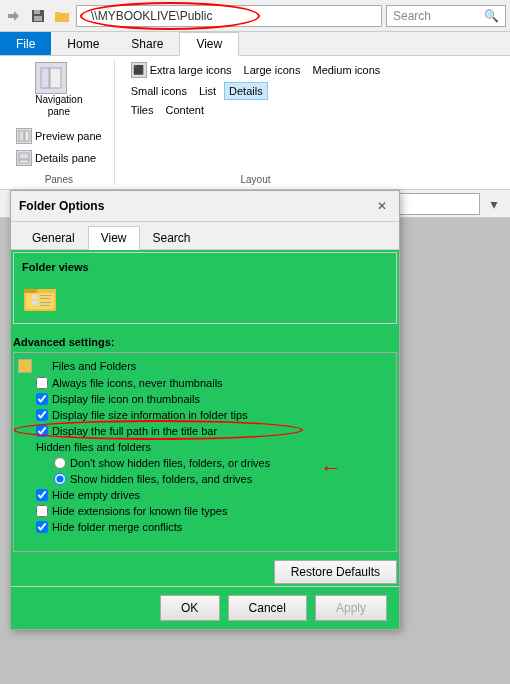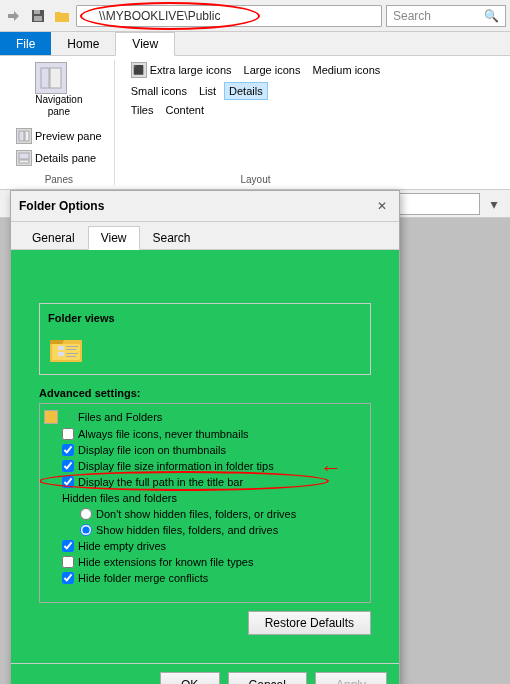--- a/index.html
+++ b/index.html
@@ -36,21 +36,21 @@
       justify-content: center;
     }
     .title-bar-path {
       background: white;
       border: 1px solid #aaa;
       height: 22px;
       flex: 1;
       margin: 0 4px;
       display: flex;
       align-items: center;
-      padding: 0 22px;
+      padding: 0 14px;
       font-size: 12px;
       color: #333;
       border-radius: 1px;
     }
     .title-bar-search {
       background: white;
       border: 1px solid #aaa;
       height: 22px;
       width: 120px;
       display: flex;
@@ -262,22 +262,21 @@
     }
     .dialog-tab.active {
       background: white;
       border-color: #ccc;
       border-bottom: 1px solid white;
       margin-bottom: -1px;
     }
 
     
     .dialog-body {
-      padding: 28px;
-      margin-top: 25px;
+      padding: 2px;
     }
     .folder-views-section {
       border: 1px solid #ccc;
       padding: 8px;
       margin-bottom: 12px;
     }
     .folder-views-title {
       font-size: 11px;
       font-weight: bold;
       margin-bottom: 6px;
@@ -440,20 +439,21 @@
   <div class="title-bar-search">
     <span style="color:#888;">Search</span>
     <span style="margin-left:auto;color:#aaa;">🔍</span>
   </div>
   <div class="red-circle-title"></div>
 </div>
 
 <div class="ribbon-tabs">
   <button class="ribbon-tab file-tab">File</button>
   <button class="ribbon-tab">Home</button>
+  <button class="ribbon-tab">Share</button>
   <button class="ribbon-tab active">View</button>
 </div>
 
 <div class="ribbon-content">
 
   <div class="ribbon-group">
     <div class="nav-pane-btn">
       <div class="nav-pane-icon">
         <svg width="24" height="24" viewBox="0 0 24 24">
             <rect x="2" y="2" width="8" height="20" fill="#dde" stroke="#aaa"></rect>

